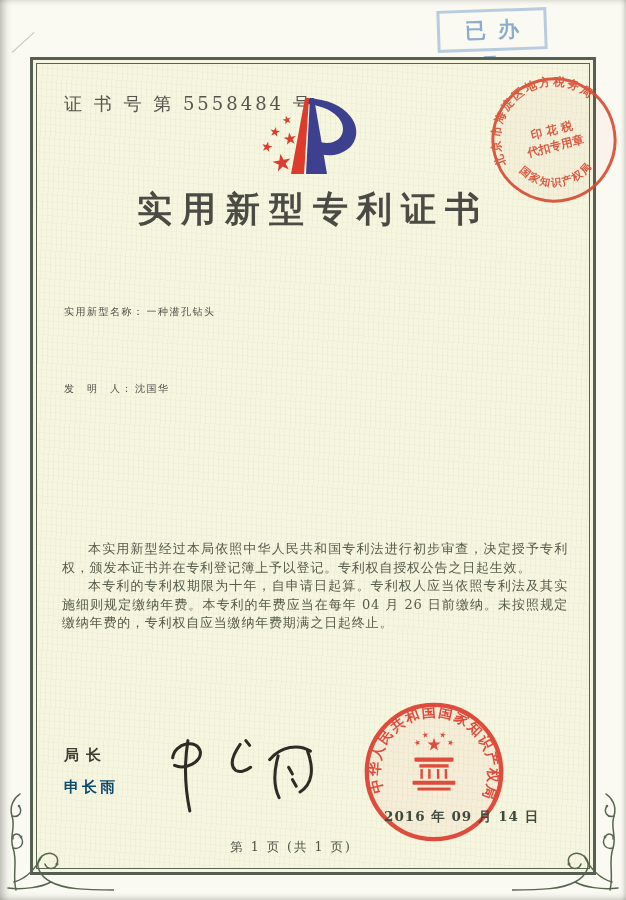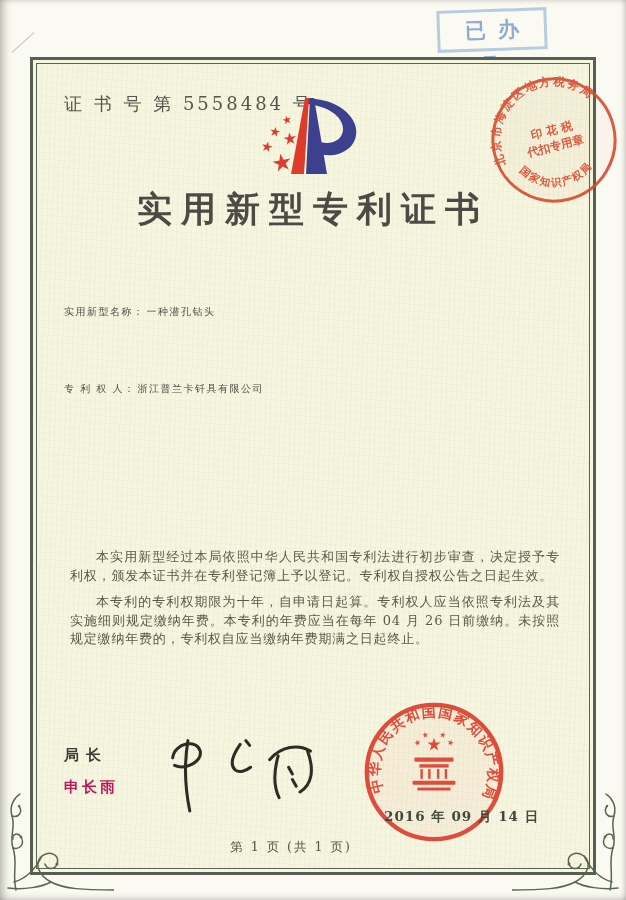--- a/index.html
+++ b/index.html
@@ -40,23 +40,23 @@
     font-size:35px;font-weight:700;letter-spacing:9px;color:#4b4b45;
   }
   .fields{position:absolute;left:64px;top:276px;width:500px;}
   .frow{height:47.5px;font-size:10px;color:#4f4f48;letter-spacing:1.5px;white-space:nowrap;margin-top:29px;}
   .frow .val{margin-left:2px;}
   .paras{
     position:absolute;left:62px;top:540px;width:506px;
     font-size:13px;line-height:18.6px;color:#565c4b;
     text-align:justify;letter-spacing:.8px;
   }
-  .paras p{margin:8px;text-indent:2em;}
+  .paras p{margin:0;text-indent:2em;}
   .sigtitle{position:absolute;left:64px;top:746px;font-size:15px;letter-spacing:7px;color:#3d3d37;font-weight:600;text-align:right;}
-  .signame{position:absolute;left:64px;top:778px;font-size:15px;letter-spacing:3px;color:#be185d;font-weight:600;font-family:Liberation Mono, monospace;}
+  .signame{position:absolute;left:64px;top:778px;font-size:15px;letter-spacing:3px;color:#0c4a6e;font-weight:600;font-family:Liberation Mono, monospace;}
   .signature{position:absolute;left:148px;top:728px;}
   .issue-date{
     position:absolute;left:384px;top:808px;z-index:5;
     font-size:13.5px;color:#3f4a3e;letter-spacing:1px;font-weight:600;
   }
   .footer{
     position:absolute;left:-22px;top:839px;width:626px;text-align:center;
     font-size:12.5px;color:#4c5446;letter-spacing:2px;
   }
   .office-seal{position:absolute;left:361px;top:699px;opacity:.88;z-index:4;}
@@ -103,21 +103,21 @@
     <use href="#star" transform="translate(29,71) scale(0.95) rotate(-10)" fill="#dd3b2c"></use>
   </svg>
 
   <div class="title">实用新型专利证书</div>
 
   <div class="fields">
     <div class="frow">
       <span>实用新型名称：</span><span class="val">一种潜孔钻头</span>
     </div>
     <div class="frow">
-      <span>专 利 权 人：</span><span class="val">浙江普兰卡钎具有限公司</span>
+      <span>发　明　人：</span><span class="val">沈国华</span>
     </div>
   </div>
 
   <div class="paras">
     <p>本实用新型经过本局依照中华人民共和国专利法进行初步审查，决定授予专利权，颁发本证书并在专利登记簿上予以登记。专利权自授权公告之日起生效。</p>
     <p>本专利的专利权期限为十年，自申请日起算。专利权人应当依照专利法及其实施细则规定缴纳年费。本专利的年费应当在每年 04 月 26 日前缴纳。未按照规定缴纳年费的，专利权自应当缴纳年费期满之日起终止。</p>
   </div>
 
   <div class="sigtitle">局长</div>
   <div class="signame">申长雨</div>

